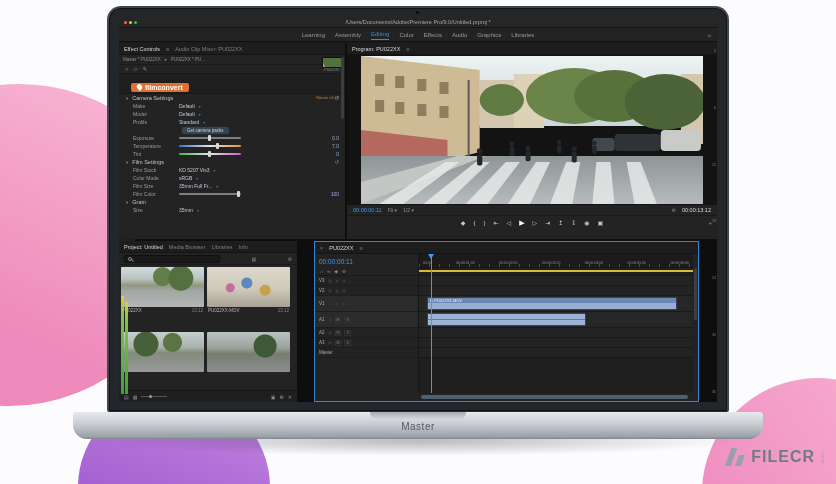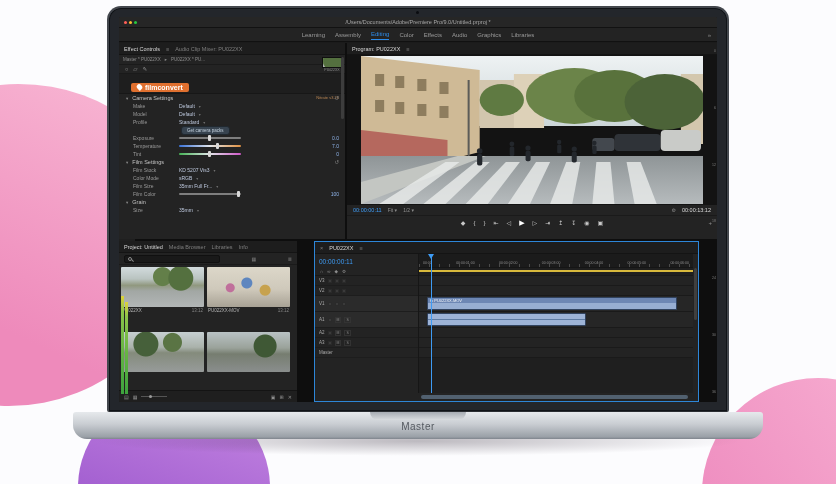--- a/index.html
+++ b/index.html
@@ -601,14 +601,22 @@
 
       </div>
     </div>
   </div>
 
   <div class="base">
     <div class="base-notch"></div>
     <div class="base-label">Master</div>
   </div>
 
+  <div class="watermark">
+    <span class="wm-icon">
+        <i class="wm-bar1"></i>
+        <i class="wm-bar2"></i>
+      </span>
+    <span class="wm-text">FILECR</span>
+    <span class="wm-com">.com</span>
+  </div>
 
 </div>
 
 </body></html>

